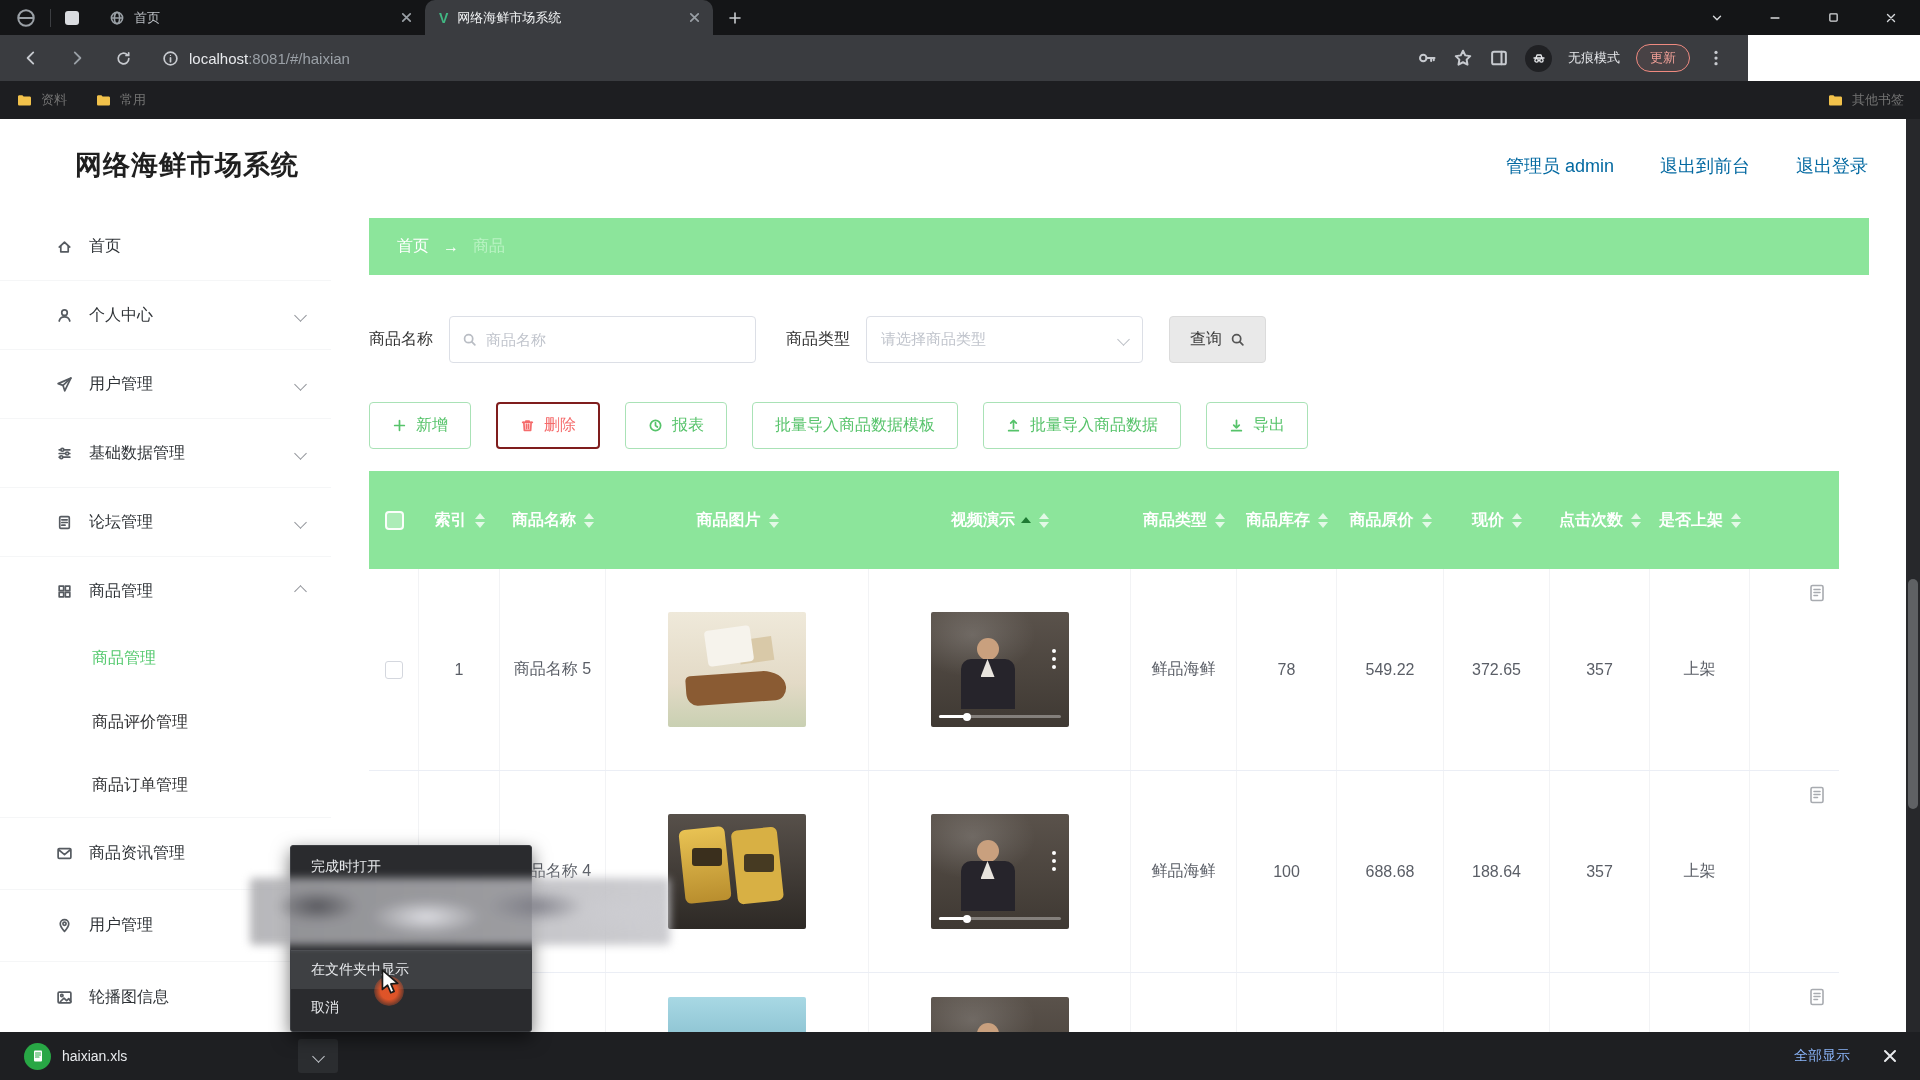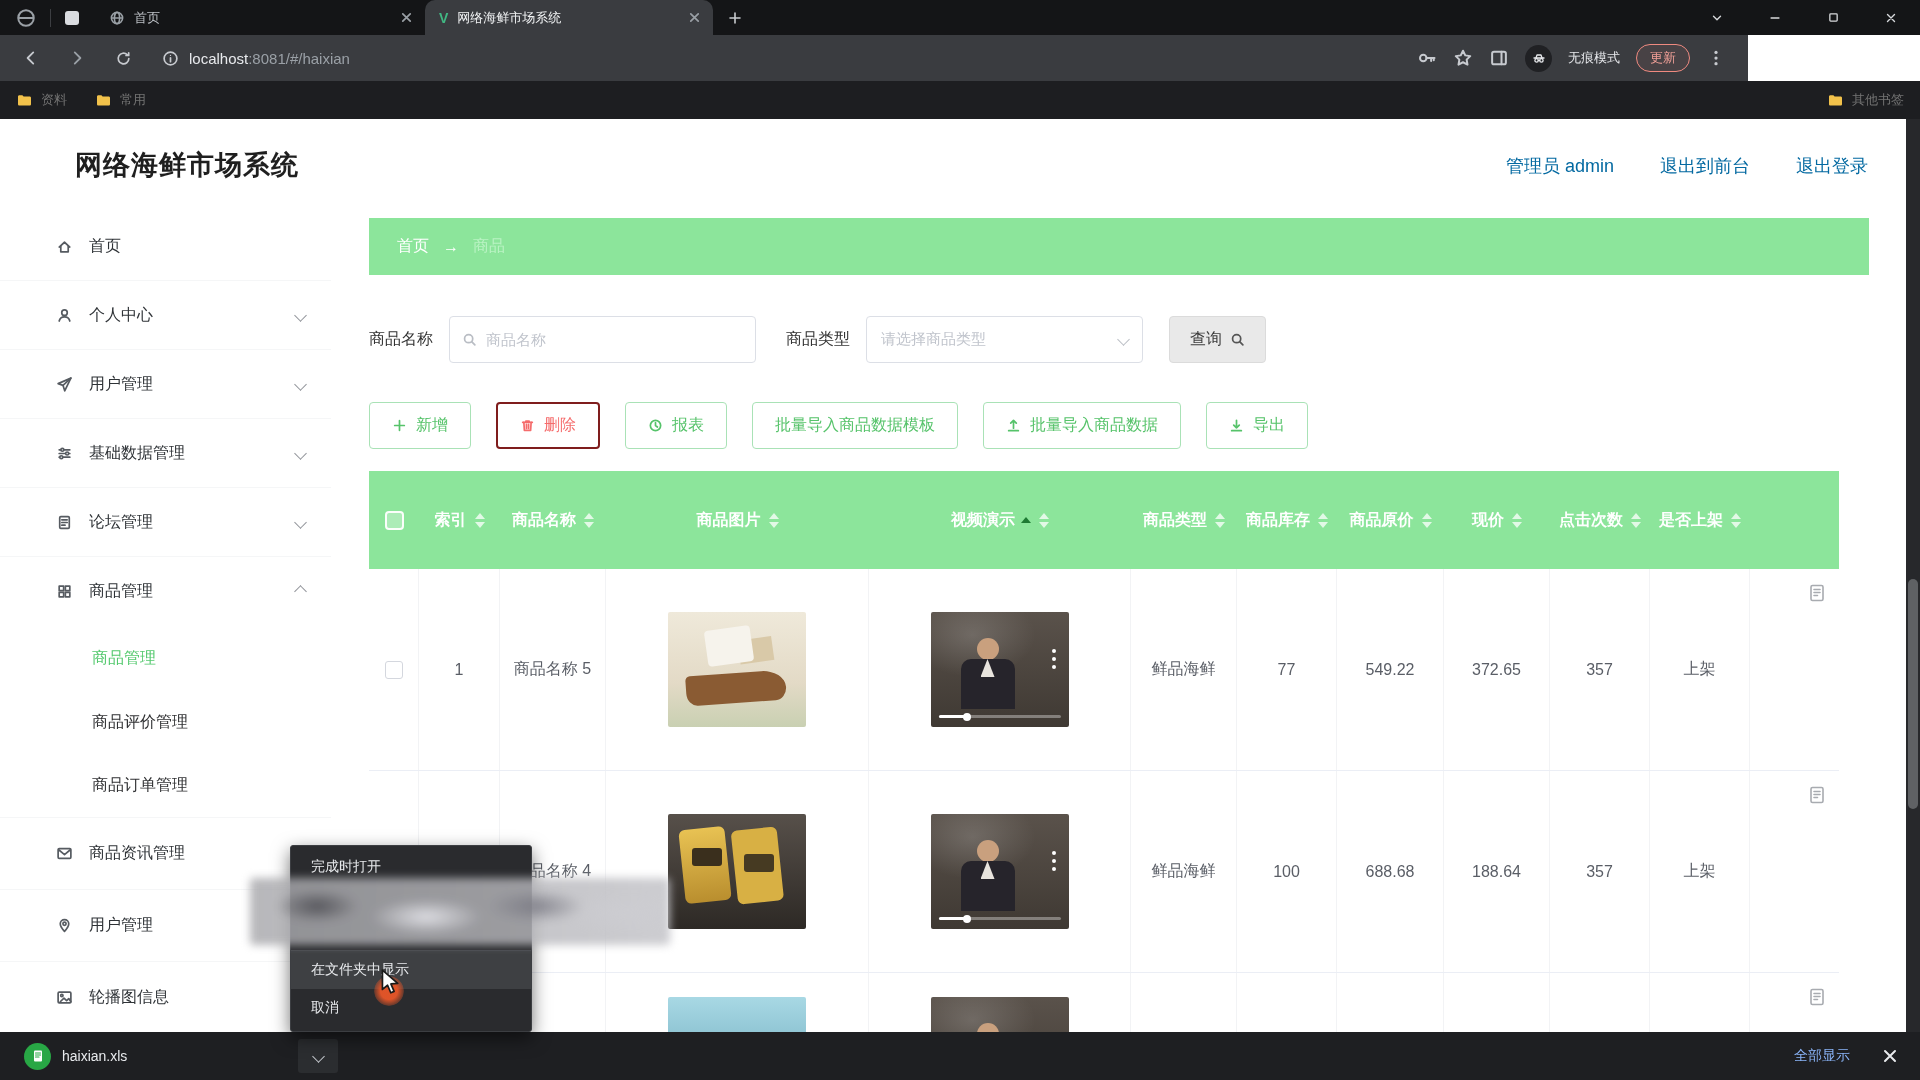--- a/index.html
+++ b/index.html
@@ -579,21 +579,21 @@
           <div class="v-track">
               <div class="v-fill"></div>
               <div class="v-dot"></div>
             </div>
         </div>
       </div>
       <div class="td c5">
           <span>鲜品海鲜</span>
         </div>
       <div class="td c6">
-          <span>77</span>
+          <span>78</span>
         </div>
       <div class="td c7">
           <span>549.22</span>
         </div>
       <div class="td c8">
           <span>372.65</span>
         </div>
       <div class="td c9">
           <span>357</span>
         </div>

